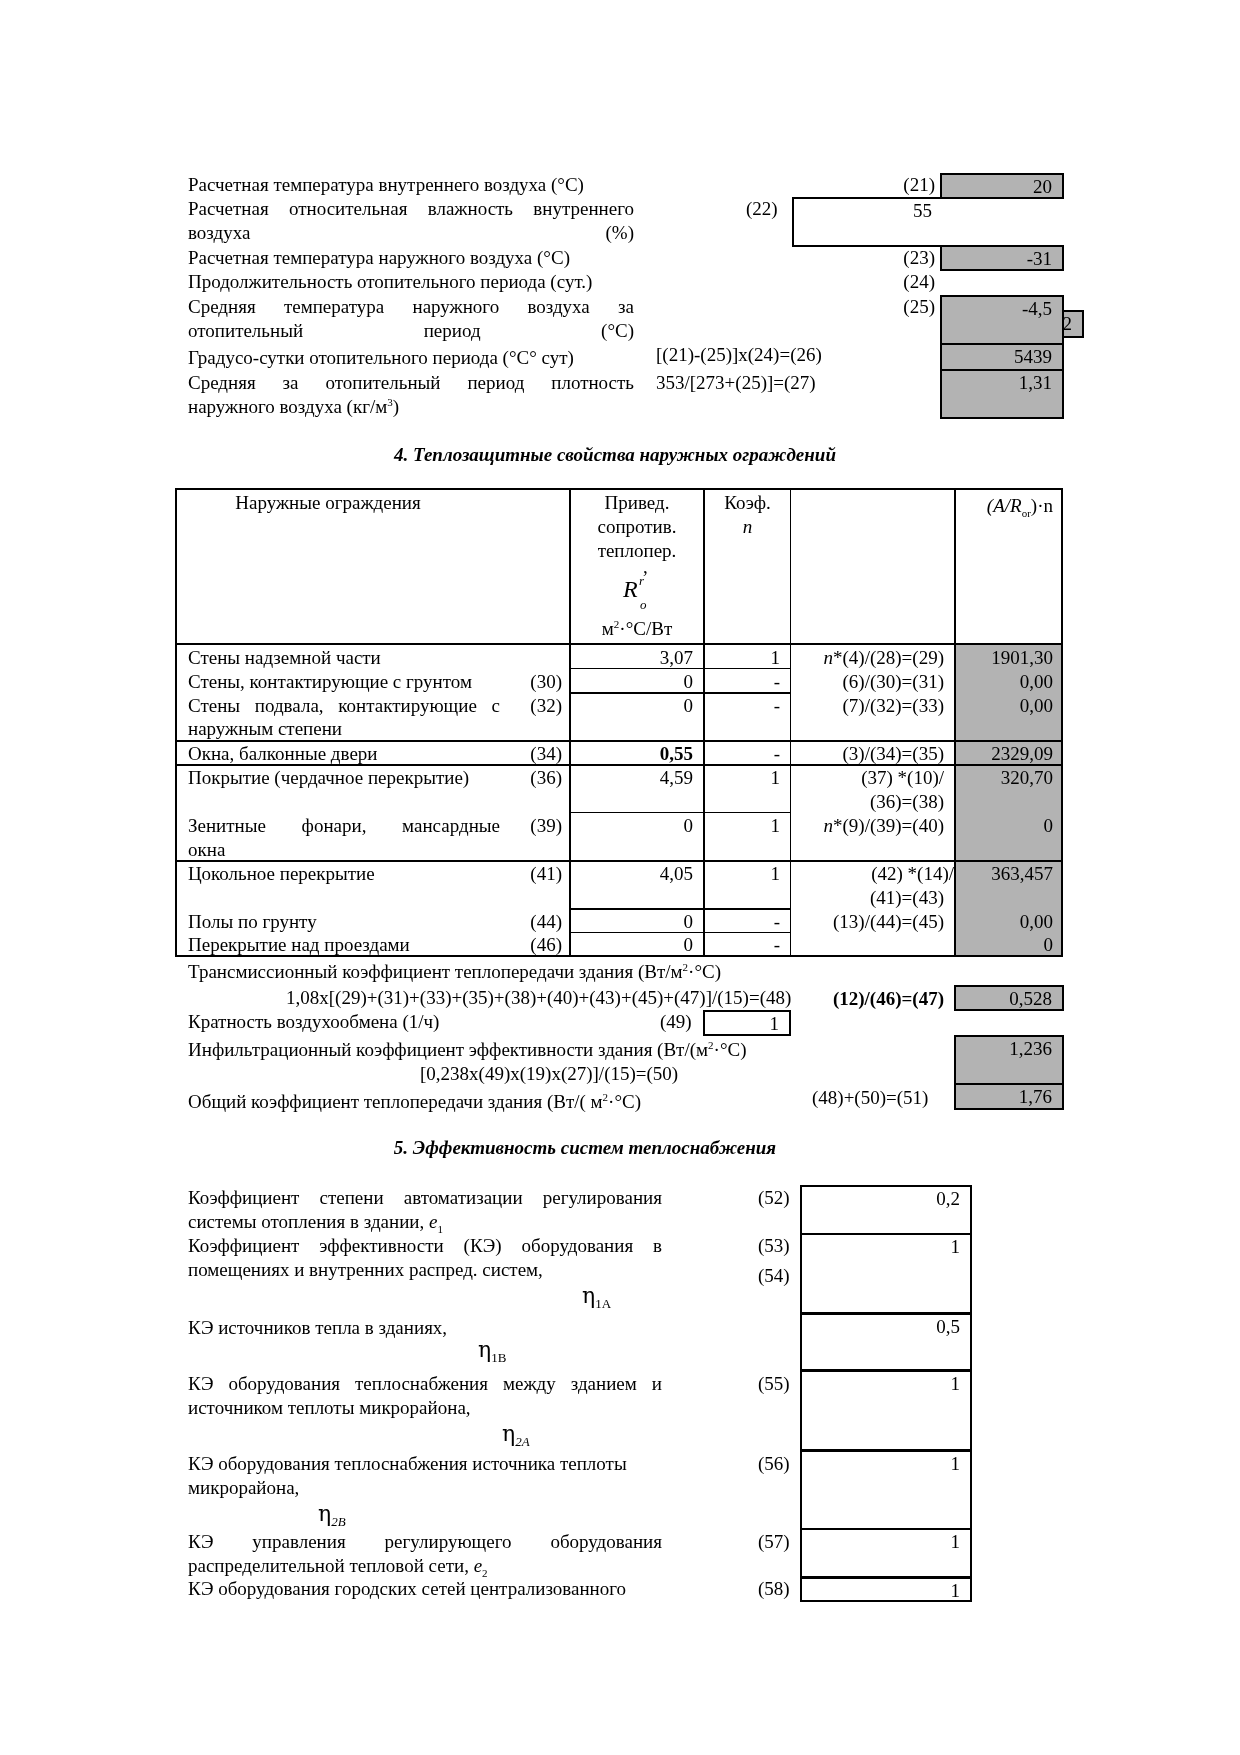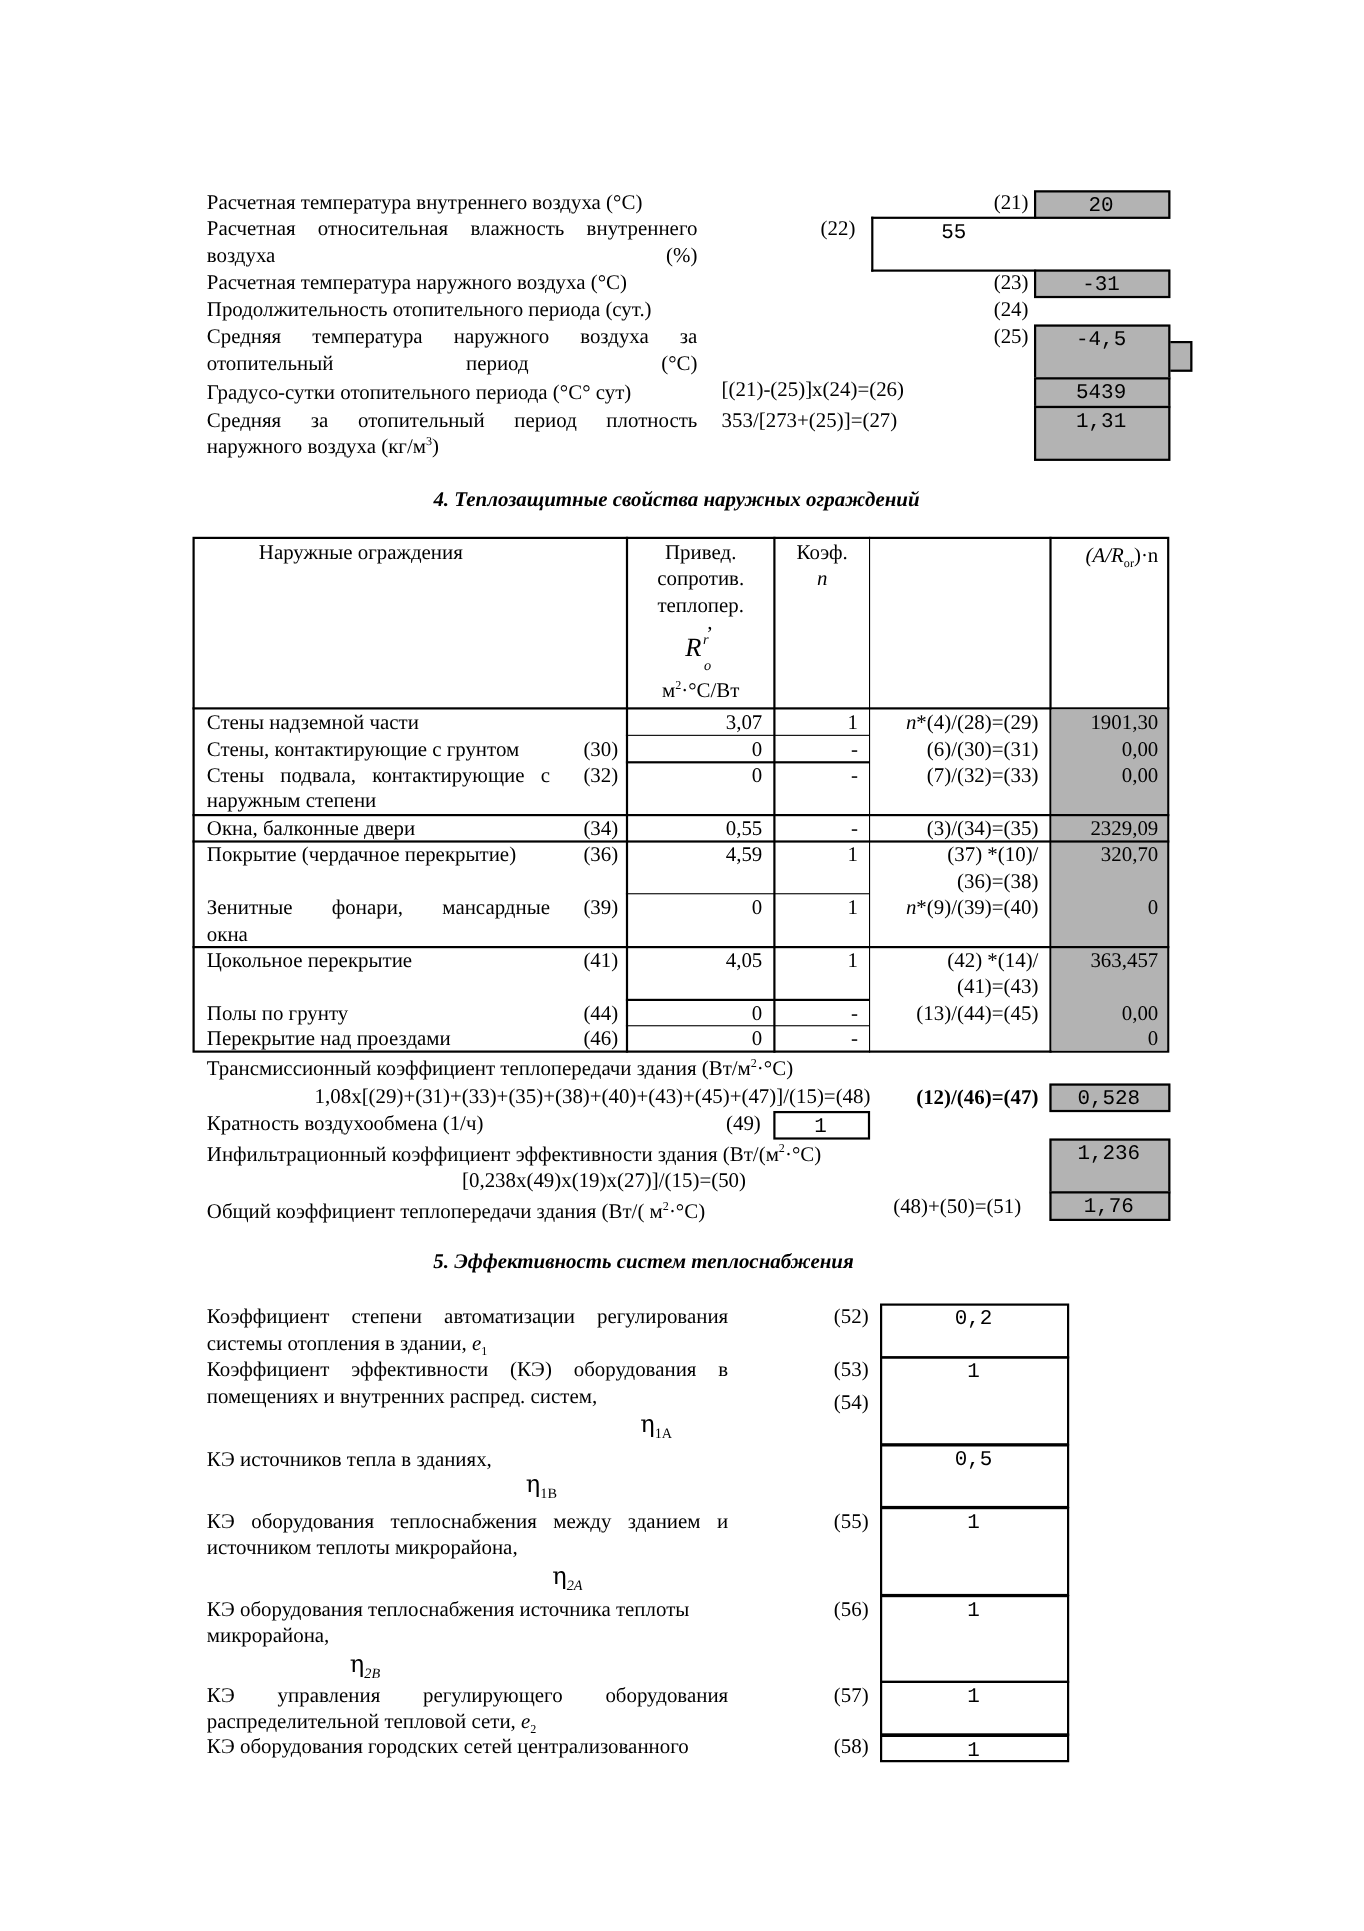--- a/index.html
+++ b/index.html
@@ -7,21 +7,21 @@
     width: 1240px; height: 1755px; position: relative; overflow: hidden;
     font-family: "Liberation Serif", serif; font-size: 19px; color: #000;
   }
   .abs { position: absolute; }
   .txt { position: absolute; line-height: 24px; white-space: nowrap; }
   .just { white-space: normal; text-align: justify; text-align-last: justify; }
   .r { text-align: right; }
   .c { text-align: center; }
   .gray { background: #b3b3b3; }
   .box { position: absolute; box-sizing: border-box; border: 2px solid #000; }
-  .cell { position: absolute; box-sizing: border-box; padding: 0 10px 0 8px; line-height: 24px; text-align: center; font-family: Liberation Mono, monospace; }
+  .cell { position: absolute; box-sizing: border-box; padding: 0 10px 0 8px; line-height: 24px; text-align: right; }
   .hl { position: absolute; height: 0; border-top: 2px solid #000; }
   .vl { position: absolute; width: 0; border-left: 2px solid #000; }
   .hl1 { position: absolute; height: 0; border-top: 1px solid #000; }
   .vl1 { position: absolute; width: 0; border-left: 1px solid #000; }
   .it { font-style: italic; }
   .heading { position: absolute; font-weight: bold; font-style: italic; text-align: center; line-height: 24px; }
   sup, sub { font-size: 11px; line-height: 0; }
   .eta { font-family: "DejaVu Serif", serif; font-size: 22px; }
   .eta sub { font-family: "Liberation Serif", serif; font-size: 13px; }
 </style>
@@ -126,21 +126,21 @@
     <div class="txt r" style="left:510px;top:694px;width:52px;">(32)</div>
     <div class="txt r" style="left:571px;top:694px;width:122px;">0</div>
     <div class="txt r" style="left:705px;top:694px;width:75px;">-</div>
     <div class="txt r" style="left:792px;top:694px;width:152px;">(7)/(32)=(33)</div>
     <div class="txt r" style="left:956px;top:694px;width:97px;">0,00</div>
   </div>
 
   <div>
     <div class="txt" style="left:188px;top:742px;">Окна, балконные двери</div>
     <div class="txt r" style="left:510px;top:742px;width:52px;">(34)</div>
-    <div class="txt r" style="left:571px;top:742px;width:122px;">0,55</div>
+    <div class="txt r" style="left:571px;top:742px;width:122px;font-weight:bold;">0,55</div>
     <div class="txt r" style="left:705px;top:742px;width:75px;">-</div>
     <div class="txt r" style="left:792px;top:742px;width:152px;">(3)/(34)=(35)</div>
     <div class="txt r" style="left:956px;top:742px;width:97px;">2329,09</div>
   </div>
 
   <div>
     <div class="txt" style="left:188px;top:766px;">Покрытие (чердачное перекрытие)</div>
     <div class="txt r" style="left:510px;top:766px;width:52px;">(36)</div>
     <div class="txt r" style="left:571px;top:766px;width:122px;">4,59</div>
     <div class="txt r" style="left:705px;top:766px;width:75px;">1</div>
@@ -157,21 +157,21 @@
     <div class="txt r" style="left:705px;top:814px;width:75px;">1</div>
     <div class="txt r" style="left:792px;top:814px;width:152px;"><span class="it">n</span><span>*(9)/(39)=(40)</span></div>
     <div class="txt r" style="left:956px;top:814px;width:97px;">0</div>
   </div>
 
   <div>
     <div class="txt" style="left:188px;top:862px;">Цокольное перекрытие</div>
     <div class="txt r" style="left:510px;top:862px;width:52px;">(41)</div>
     <div class="txt r" style="left:571px;top:862px;width:122px;">4,05</div>
     <div class="txt r" style="left:705px;top:862px;width:75px;">1</div>
-    <div class="txt r" style="left:792px;top:862px;width:152px;">(42) *(14)/</div>
+    <div class="txt r" style="left:792px;top:862px;width:152px;padding-left:10px;">(42) *(14)/</div>
     <div class="txt r" style="left:792px;top:886px;width:152px;">(41)=(43)</div>
     <div class="txt r" style="left:956px;top:862px;width:97px;">363,457</div>
   </div>
 
   <div>
     <div class="txt" style="left:188px;top:910px;">Полы по грунту</div>
     <div class="txt r" style="left:510px;top:910px;width:52px;">(44)</div>
     <div class="txt r" style="left:571px;top:910px;width:122px;">0</div>
     <div class="txt r" style="left:705px;top:910px;width:75px;">-</div>
     <div class="txt r" style="left:792px;top:910px;width:152px;">(13)/(44)=(45)</div>

